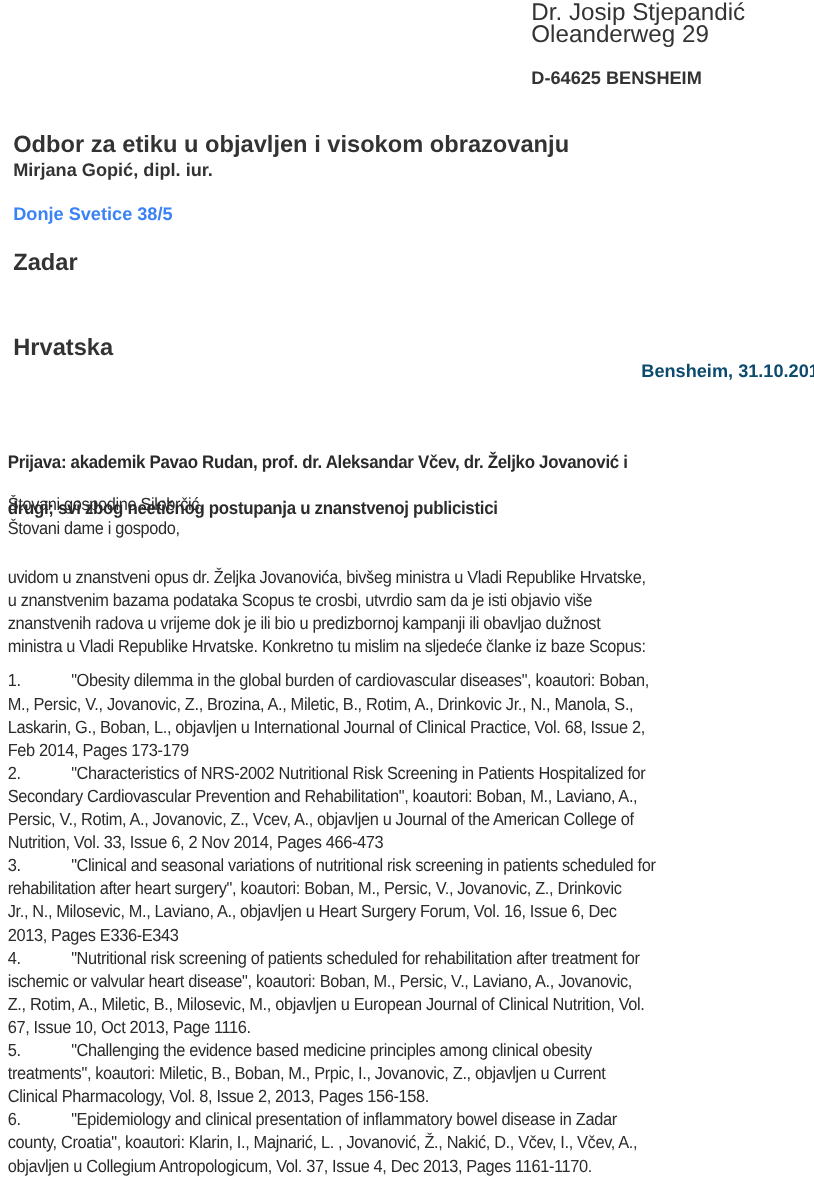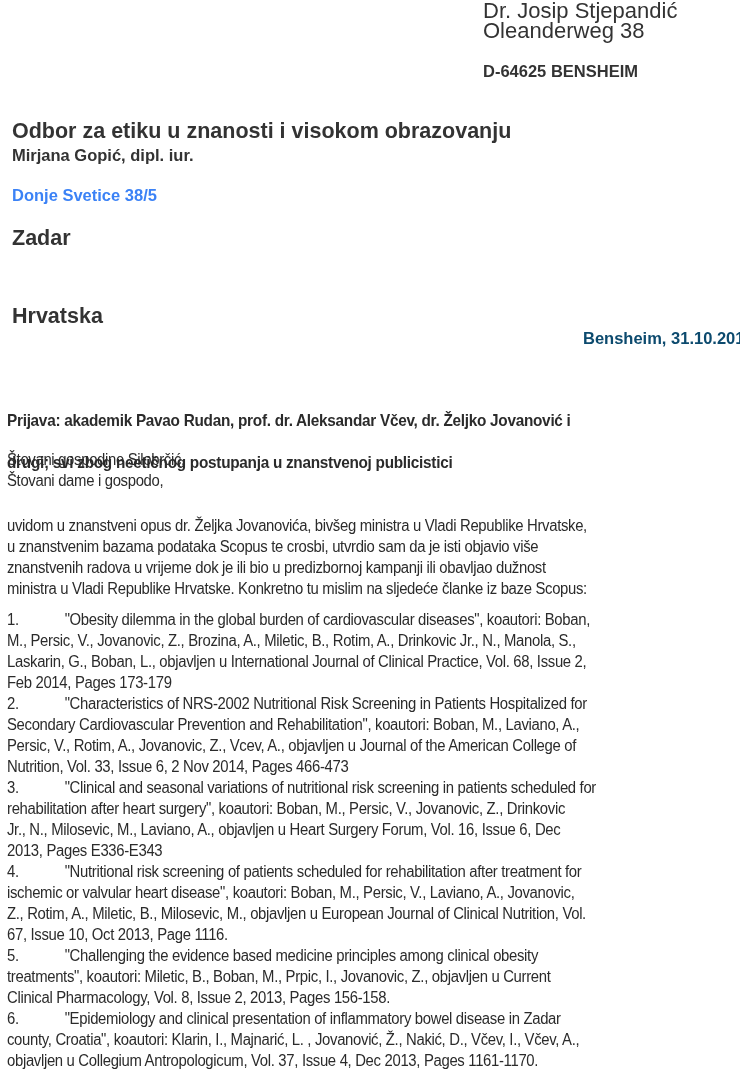--- a/index.html
+++ b/index.html
@@ -30,24 +30,24 @@
     .intro { top: 515px; }
     .intro div { white-space: nowrap; }
     .refs { top: 609px; }
     .ref-line { white-space: nowrap; }
     .ref-num { display: inline-block; width: 62px; }
   </style>
 </head>
 <body>
 
 <div class="abs sender" style="top:1px;">Dr. Josip Stjepandić</div>
-<div class="abs sender" style="top:21px;">Oleanderweg 38</div>
+<div class="abs sender" style="top:21px;">Oleanderweg 29</div>
 <div class="abs sender-city">D-64625 BENSHEIM</div>
 
-<div class="abs rec-org">Odbor za etiku u znanosti i visokom obrazovanju</div>
+<div class="abs rec-org">Odbor za etiku u objavljen i visokom obrazovanju</div>
 <div class="abs rec-name">Mirjana Gopić, dipl. iur.</div>
 <div class="abs rec-street">Donje Svetice 38/5</div>
 <div class="abs rec-city">Zadar</div>
 <div class="abs rec-country">Hrvatska</div>
 
 <div class="abs date">Bensheim, 31.10.2016</div>
 
 <div class="body-text subject">
   <div>Prijava: akademik Pavao Rudan, prof. dr. Aleksandar Včev, dr. Željko Jovanović i</div>
   <div>drugi; svi zbog neetičnog postupanja u znanstvenoj publicistici</div>

